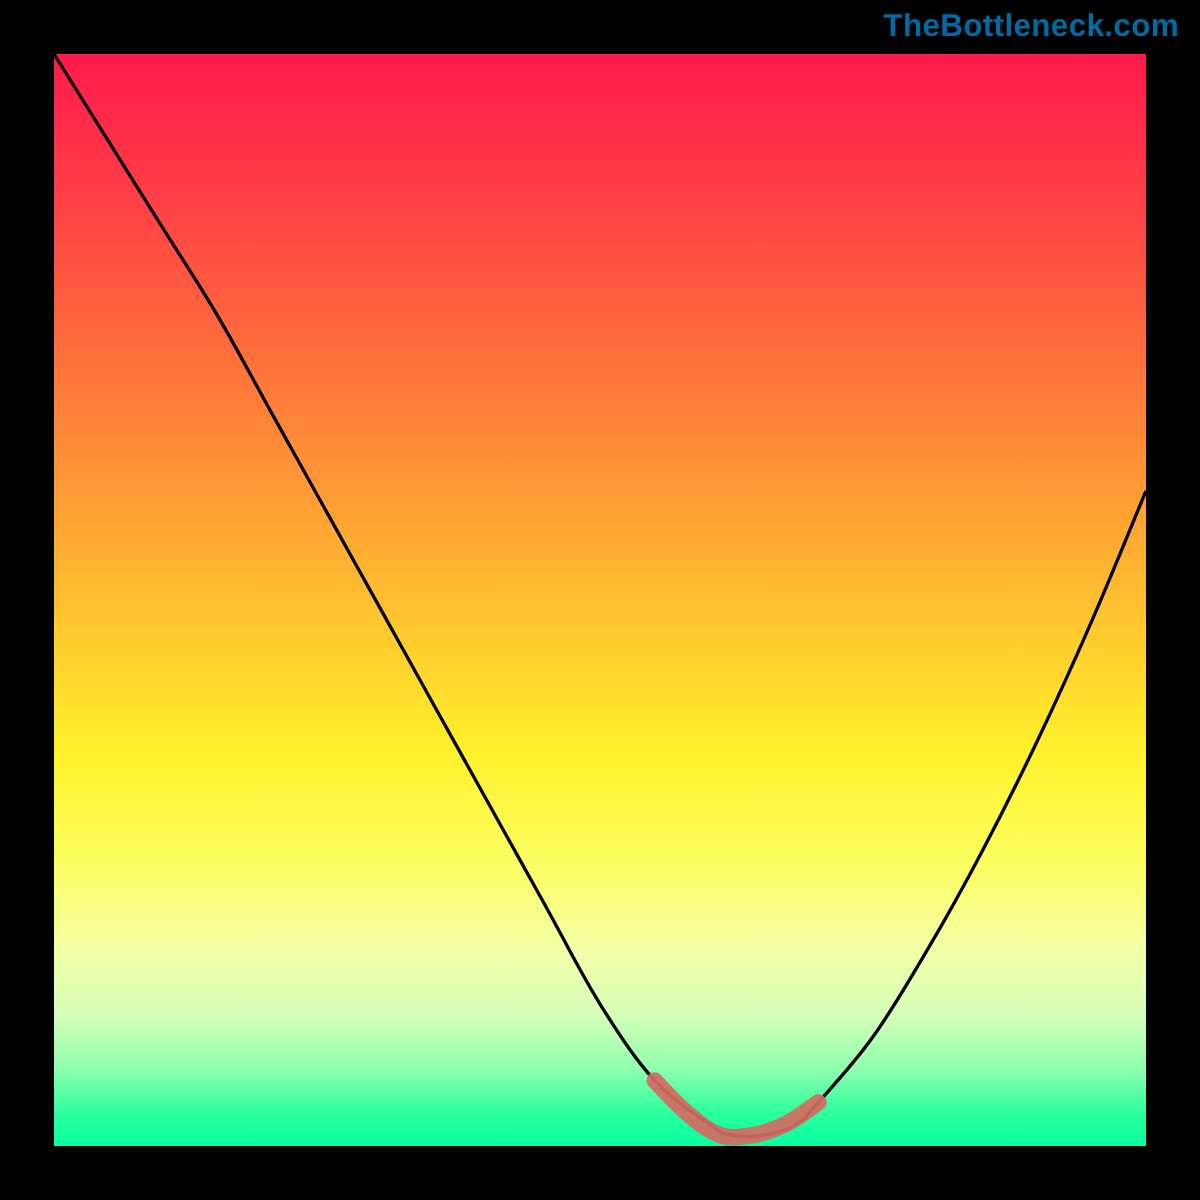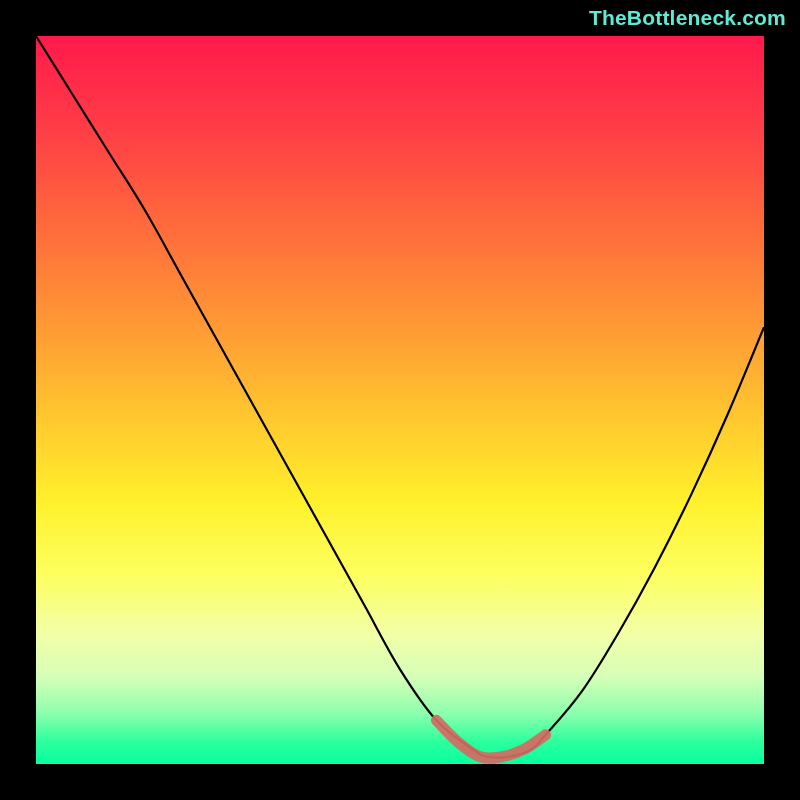--- a/index.html
+++ b/index.html
@@ -8,21 +8,21 @@
     width: 800px;
     height: 800px;
     background: #000;
     position: relative;
     font-family: Arial, Helvetica, sans-serif;
   }
   .watermark {
     position: absolute;
     top: 6px;
     right: 14px;
-    color: #5eead4;
+    color: #0369a1;
     font-size: 21px;
     font-weight: 600;
     letter-spacing: 0.2px;
     z-index: 5;
   }
   .plot-frame {
     position: absolute;
     left: 36px;
     top: 36px;
     width: 728px;

